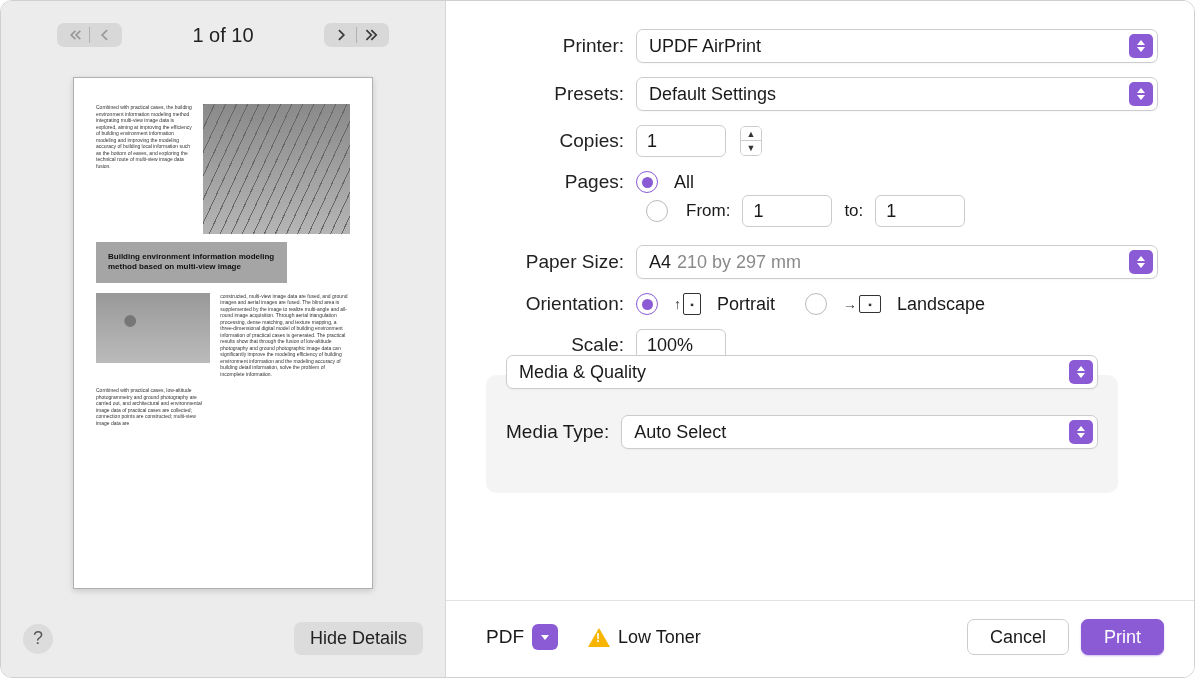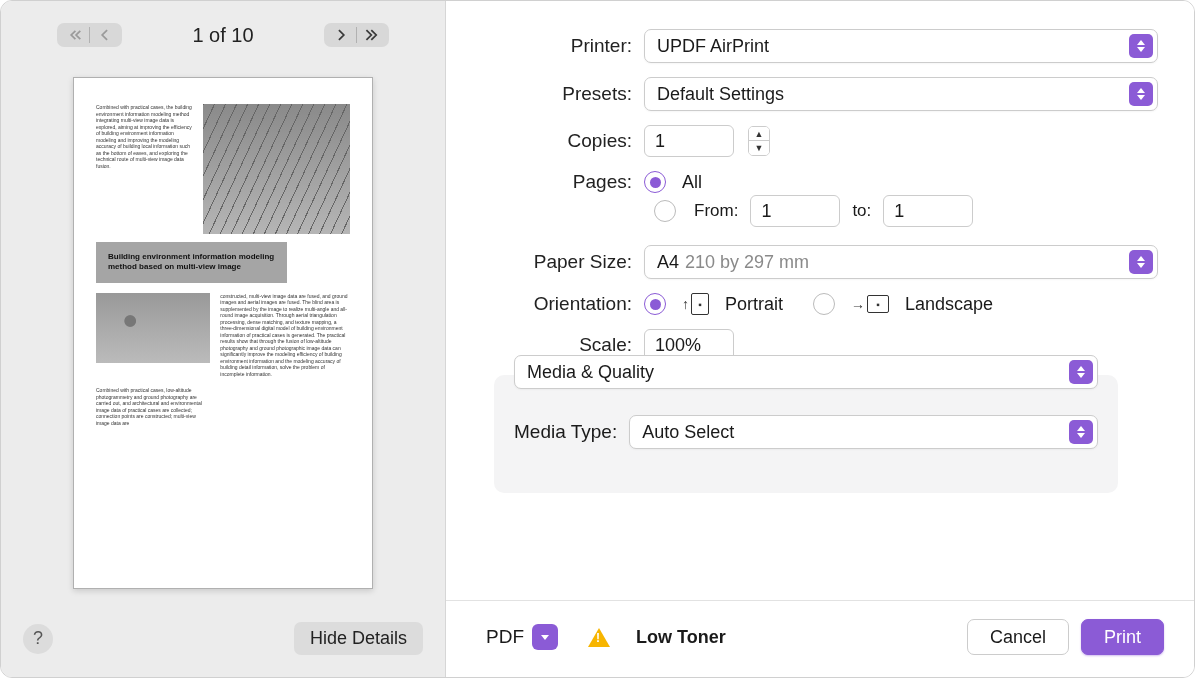--- a/index.html
+++ b/index.html
@@ -120,21 +120,21 @@
 
   
   .right-panel {
     flex: 1;
     background: #fff;
     display: flex;
     flex-direction: column;
   }
   .settings-body {
     flex: 1;
-    padding: 28px 36px 10px 8px;
+    padding: 28px 36px 10px 0;
     overflow: auto;
   }
   .row {
     display: flex;
     align-items: center;
     margin-bottom: 14px;
   }
   .label {
     width: 190px;
     text-align: right;
@@ -255,22 +255,22 @@
   .pdf-btn {
     display:flex; align-items:center; gap:8px;
     font-size:19px;
   }
   .pdf-chev {
     width:26px; height:26px; background:#8b5bd6; border-radius:6px;
     display:flex; align-items:center; justify-content:center;
   }
   .pdf-chev .tri-down { border-top-color:#fff; }
   .warning {
-    display:flex; align-items:center; gap:26px;
-    margin-left:30px; font-size:18px;font-weight:bold;
+    display:flex; align-items:center; gap:8px;
+    margin-left:30px; font-size:18px;
   }
   .warn-icon {
     width:0;height:0;
     border-left:11px solid transparent;
     border-right:11px solid transparent;
     border-bottom:19px solid #f7b500;
     position:relative;
   }
   .warn-icon::after {
     content:"!"; position:absolute; left:-3px; top:3px;

